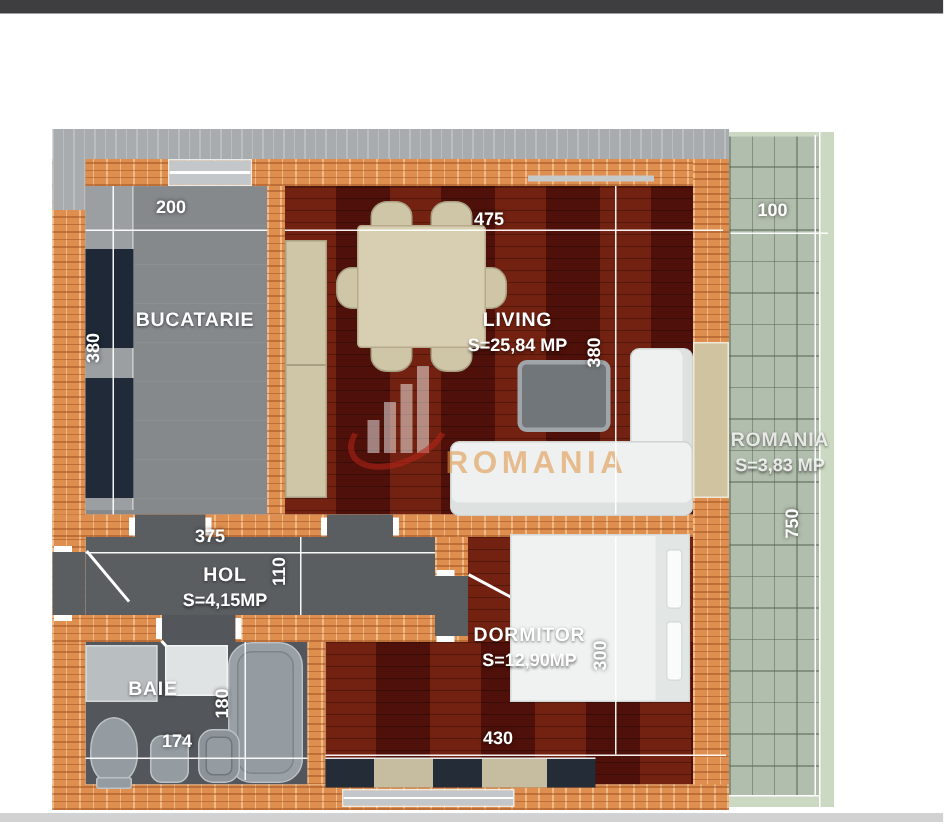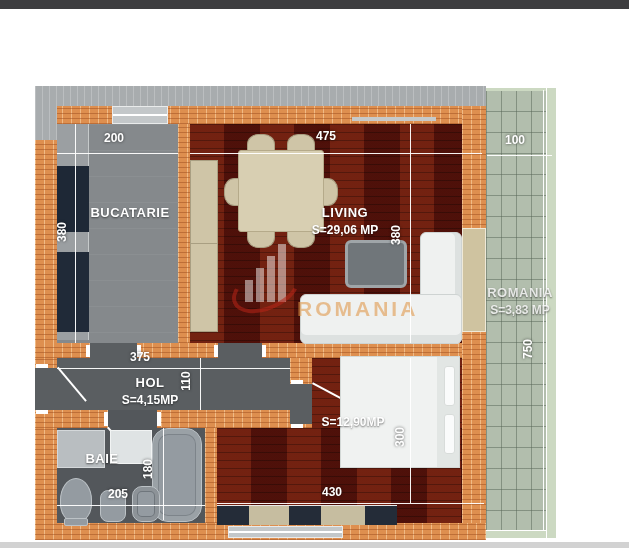--- a/index.html
+++ b/index.html
@@ -147,47 +147,48 @@
   <div class="abs dim-v" style="left:410px;top:124px;height:219px;"></div>
   <div class="abs dim-h" style="left:57px;top:368px;width:233px;"></div>
   <div class="abs dim-v" style="left:200px;top:358px;height:52px;"></div>
   <div class="abs dim-h" style="left:57px;top:505px;width:148px;"></div>
   <div class="abs dim-v" style="left:163px;top:428px;height:92px;"></div>
   <div class="abs dim-h" style="left:217px;top:503px;width:267px;"></div>
   <div class="abs dim-v" style="left:410px;top:358px;height:145px;"></div>
   <div class="abs dim-v" style="left:543px;top:90px;height:440px;"></div>
 
   <div class="abs dim-label" style="left:104px;top:131px;">200</div>
-  <div class="abs dim-label" style="left:316px;top:129px;">475</div>
+  <div class="abs dim-label" style="left:316px;top:139px;">475</div>
   <div class="abs dim-label" style="left:505px;top:133px;">100</div>
   <div class="abs dim-label v" style="left:42px;top:225px;">380</div>
   <div class="abs dim-label v" style="left:376px;top:228px;">380</div>
   <div class="abs dim-label" style="left:130px;top:350px;">375</div>
   <div class="abs dim-label v" style="left:166px;top:374px;">110</div>
-  <div class="abs dim-label" style="left:108px;top:487px;">205</div>
+  <div class="abs dim-label" style="left:108px;top:487px;">174</div>
   <div class="abs dim-label v" style="left:128px;top:462px;">180</div>
   <div class="abs dim-label" style="left:322px;top:485px;">430</div>
   <div class="abs dim-label v" style="left:380px;top:430px;">300</div>
   <div class="abs dim-label v" style="left:508px;top:342px;">750</div>
 
   <div class="abs room-label" style="left:78px;top:204px;width:104px;">
     <span class="rn">BUCATARIE</span>
   </div>
   <div class="abs room-label" style="left:293px;top:204px;width:104px;">
     <span class="rn">LIVING</span>
-    <span class="ra">S=29,06 MP</span>
+    <span class="ra">S=25,84 MP</span>
   </div>
   <div class="abs room-label dim-text" style="left:480px;top:284px;width:80px;">
     <span class="rn">ROMANIA</span>
     <span class="ra">S=3,83 MP</span>
   </div>
   <div class="abs room-label" style="left:98px;top:374px;width:104px;">
     <span class="rn">HOL</span>
     <span class="ra">S=4,15MP</span>
   </div>
   <div class="abs room-label" style="left:52px;top:450px;width:100px;">
     <span class="rn">BAIE</span>
   </div>
   <div class="abs room-label" style="left:298px;top:414px;width:110px;">
+    <span class="rn">DORMITOR</span>
     <span class="ra">S=12,90MP</span>
   </div>
 
 </div>
 
 </body></html>

